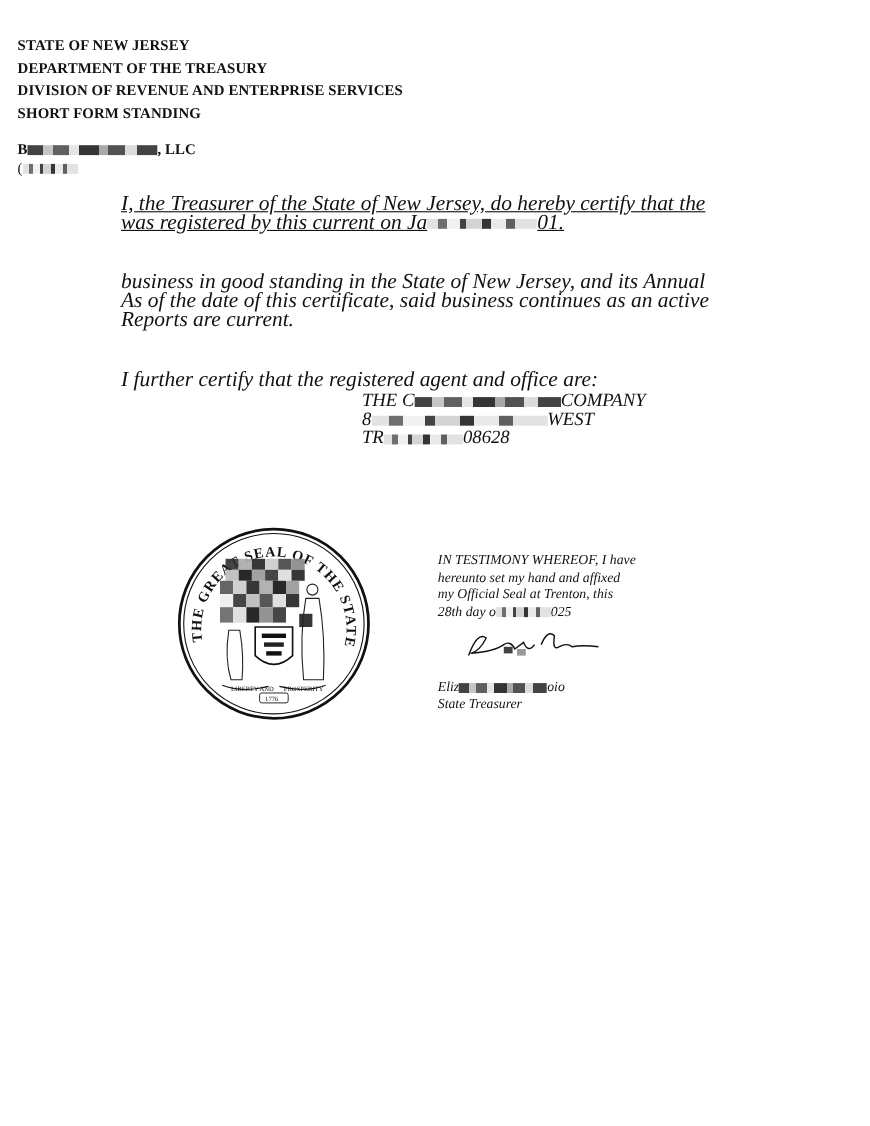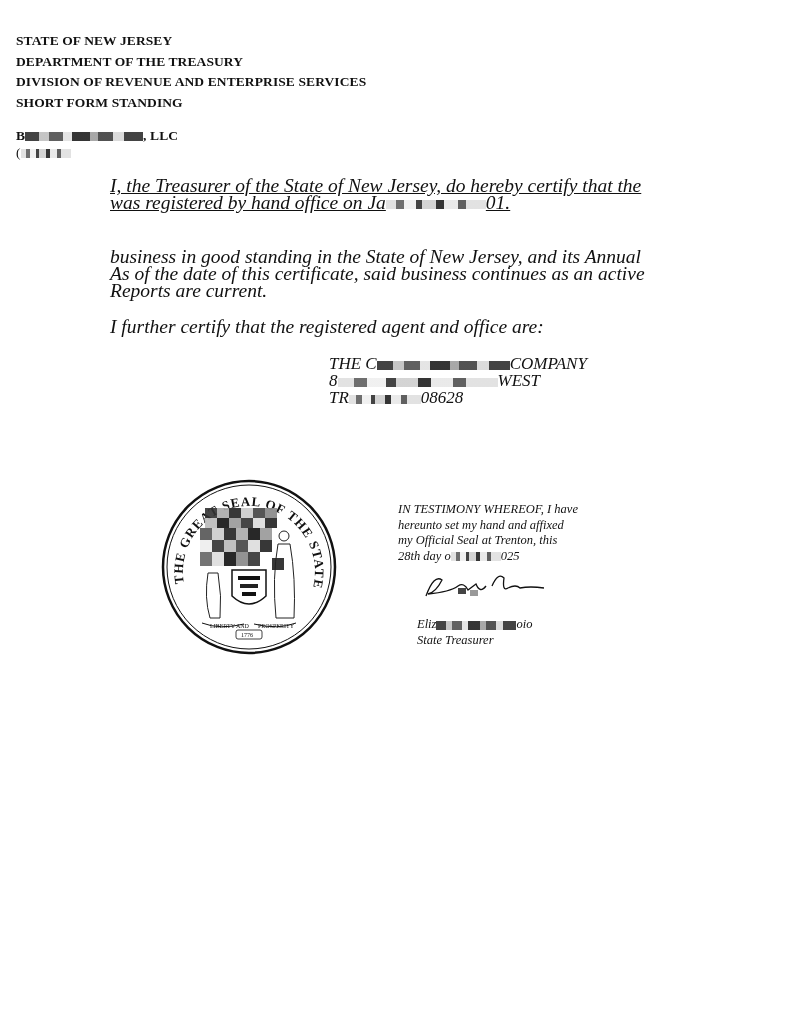--- a/index.html
+++ b/index.html
@@ -31,30 +31,30 @@
 
 <div class="hdr" style="top:128px;">
   <span>B</span><span class="redact" style="width:118px;"></span><span>, LLC</span>
 </div>
 <div class="hdr" style="top:145px; font-weight:normal;">
   <span>(</span><span class="redact light" style="width:50px;"></span>
 </div>
 
 <div class="body-text" style="top:177px;text-decoration:underline;">
   <div>I, the Treasurer of the State of New Jersey, do hereby certify that the</div>
-  <div><span>was registered by hand office on Ja</span><span class="redact light" style="width:100px;"></span><span>01.</span></div>
+  <div><span>was registered by this current on Ja</span><span class="redact light" style="width:100px;"></span><span>01.</span></div>
 </div>
 
 <div class="body-text" style="top:248px;">
   <div>business in good standing in the State of New Jersey, and its Annual</div>
   <div>As of the date of this certificate, said business continues as an active</div>
   <div>Reports are current.</div>
 </div>
 
-<div class="body-text" style="top:318px;">I further certify that the registered agent and office are:</div>
+<div class="body-text" style="top:337px;">I further certify that the registered agent and office are:</div>
 
 <div class="agent" style="top:355px;"><span>THE C</span><span class="redact" style="width:133px;"></span><span>COMPANY</span></div>
 <div class="agent" style="top:372px;"><span>8</span><span class="redact light" style="width:160px;"></span><span>WEST</span></div>
 <div class="agent" style="top:389px;"><span>TR</span><span class="redact light" style="width:72px;"></span><span>08628</span></div>
 
 <svg class="seal" viewBox="0 0 178 178">
   <defs>
     <path id="sealArc" d="M 25 110 A 66 66 0 1 1 153 110"></path>
   </defs>
   <circle cx="89" cy="89" r="86" fill="none" stroke="#111" stroke-width="2.5"></circle>
@@ -120,16 +120,16 @@
   <div><span>28th day o</span><span class="redact light" style="width:50px;"></span><span>025</span></div>
 </div>
 
 <svg class="sig" viewBox="0 0 130 40">
   <path d="M 6 30 Q 14 8 22 14 Q 16 26 8 28 Q 30 26 38 20 Q 44 16 48 24 L 56 18 Q 60 28 66 20" fill="none" stroke="#111" stroke-width="1.3"></path>
   <rect x="38" y="22" width="8" height="6" fill="#444"></rect>
     <rect x="50" y="24" width="8" height="6" fill="#999"></rect>
   <path d="M 72 20 Q 78 6 84 12 Q 82 26 88 22 Q 96 18 100 22 Q 110 20 124 22" fill="none" stroke="#111" stroke-width="1.3"></path>
 </svg>
 
-<div class="testimony" style="top:617px;margin-left:19px;">
+<div class="testimony" style="top:617px;">
   <div><span>Eliz</span><span class="redact" style="width:80px;"></span><span>oio</span></div>
   <div>State Treasurer</div>
 </div>
 
 </body></html>

